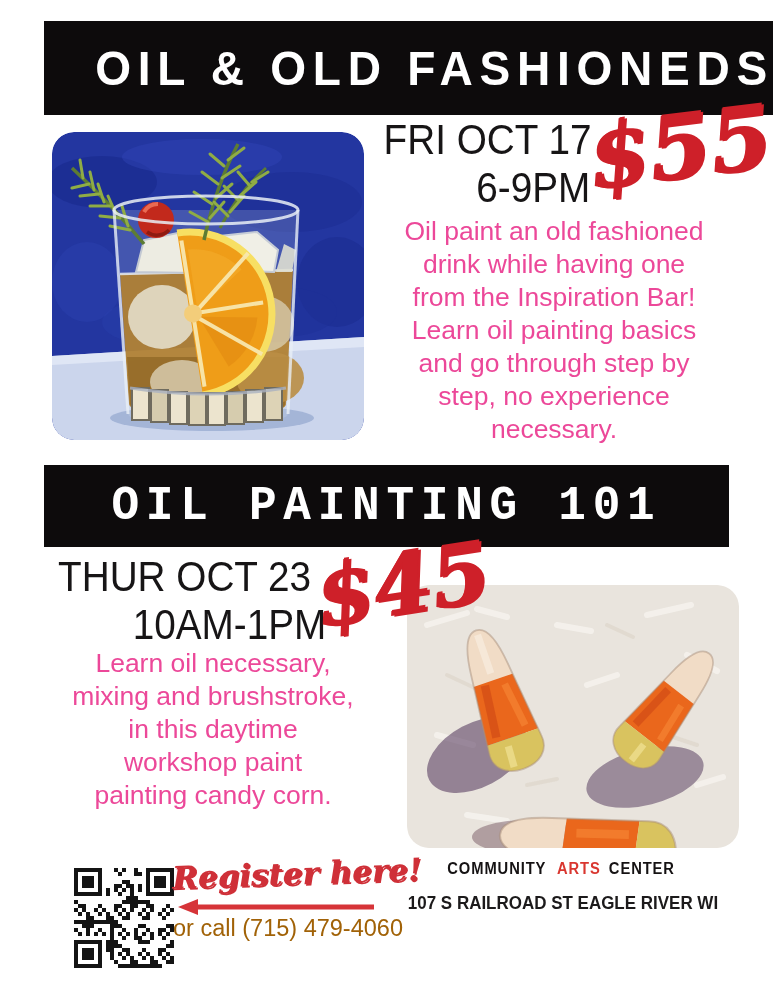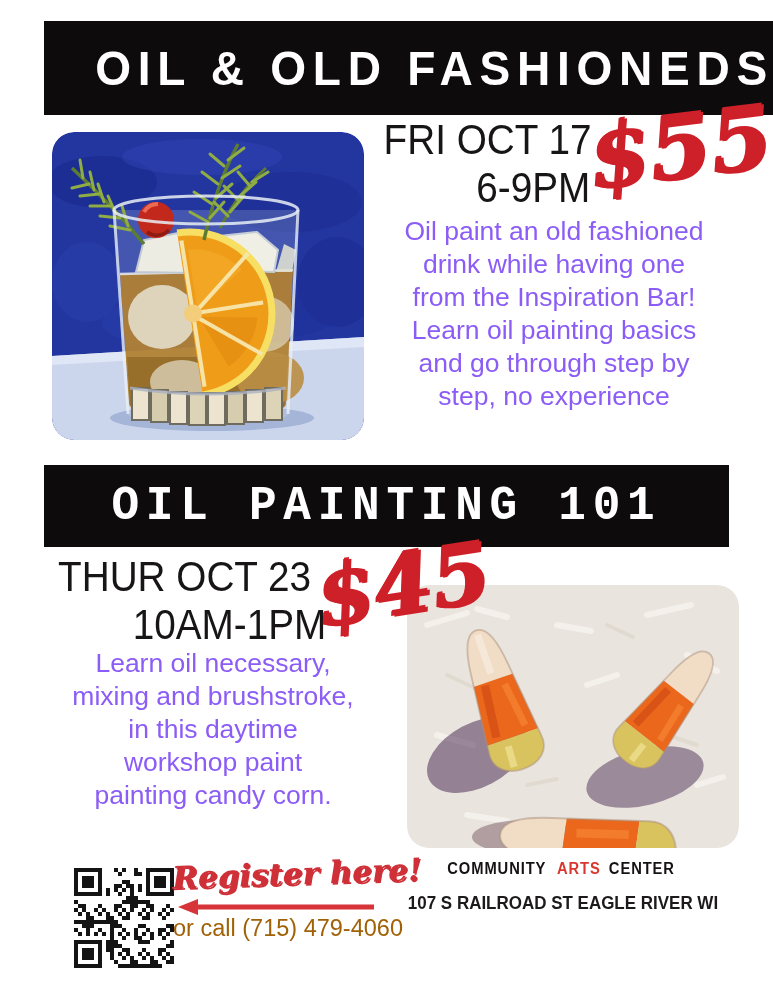--- a/index.html
+++ b/index.html
@@ -49,21 +49,21 @@
     line-height:88px;
     white-space:nowrap;
     text-shadow:2px 2px 0 #ce2029, -1px 1px 0 #ce2029;
   }
   
   .desc{
     position:absolute;
     text-align:center;
     font-size:26.5px;
     line-height:33px;
-    color:#8b5cf6;
+    color:#ec4899;
   }
   
   .painting{position:absolute;border-radius:22px;overflow:hidden;line-height:0;}
   
   .qr{position:absolute;left:74px;top:866px;width:100px;height:104px;}
   .register{
     position:absolute;left:172px;top:856px;width:215px;
     text-align:center;
     font-family:"DejaVu Serif", serif;
     font-style:italic;font-weight:700;
@@ -240,20 +240,21 @@
   <div class="datehead" style="left:372px;top:164px;width:225px;">
     <span>6-9PM</span>
   </div>
   <div class="desc" style="left:376px;top:215px;width:356px;">
     <div>Oil paint an old fashioned</div>
     <div>drink while having one</div>
     <div>from the Inspiration Bar!</div>
     <div>Learn oil painting basics</div>
     <div>and go through step by</div>
     <div>step, no experience</div>
+    <div>necessary.</div>
   </div>
 
   <div class="banner" style="top:465px;height:82px;font-family:Liberation Mono, monospace;">
     <span>OIL PAINTING 101</span>
   </div>
 
   <div class="datehead" style="left:30px;top:553px;width:295px;">
     <span>THUR OCT 23</span>
   </div>
   <div class="price" style="left:315px;top:542px;font-size:84px;line-height:84px;transform:rotate(-9deg);z-index:3;">

